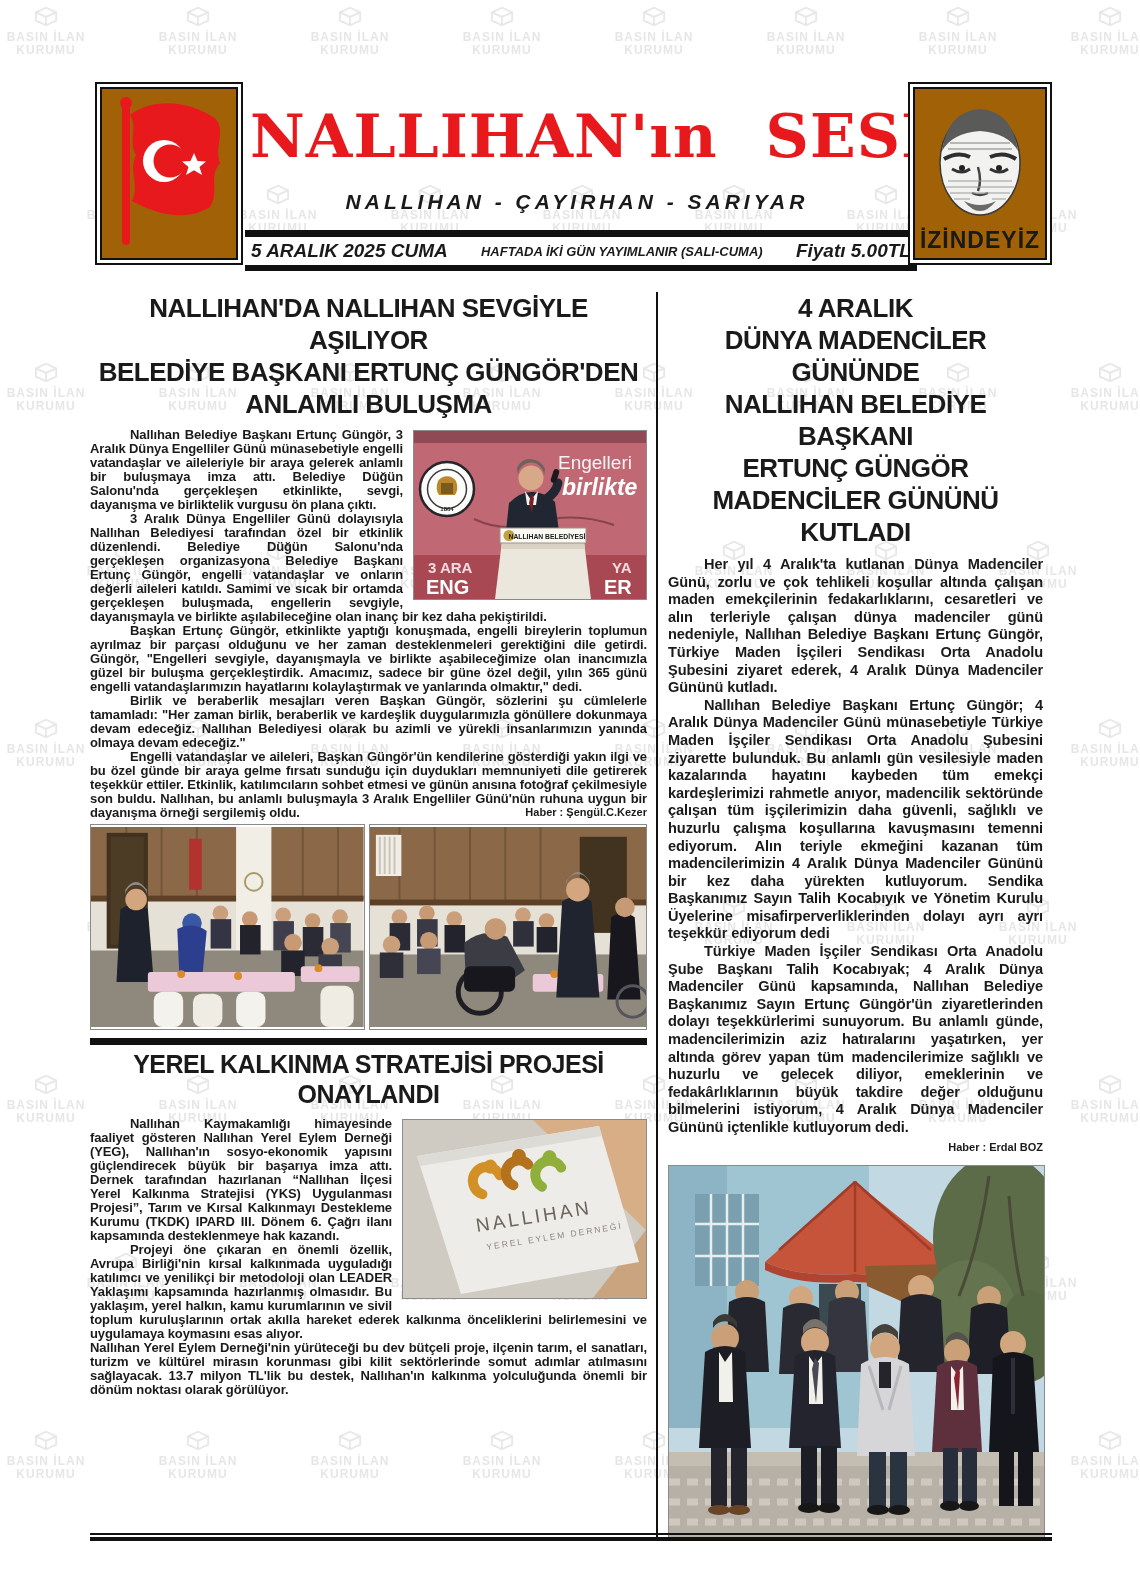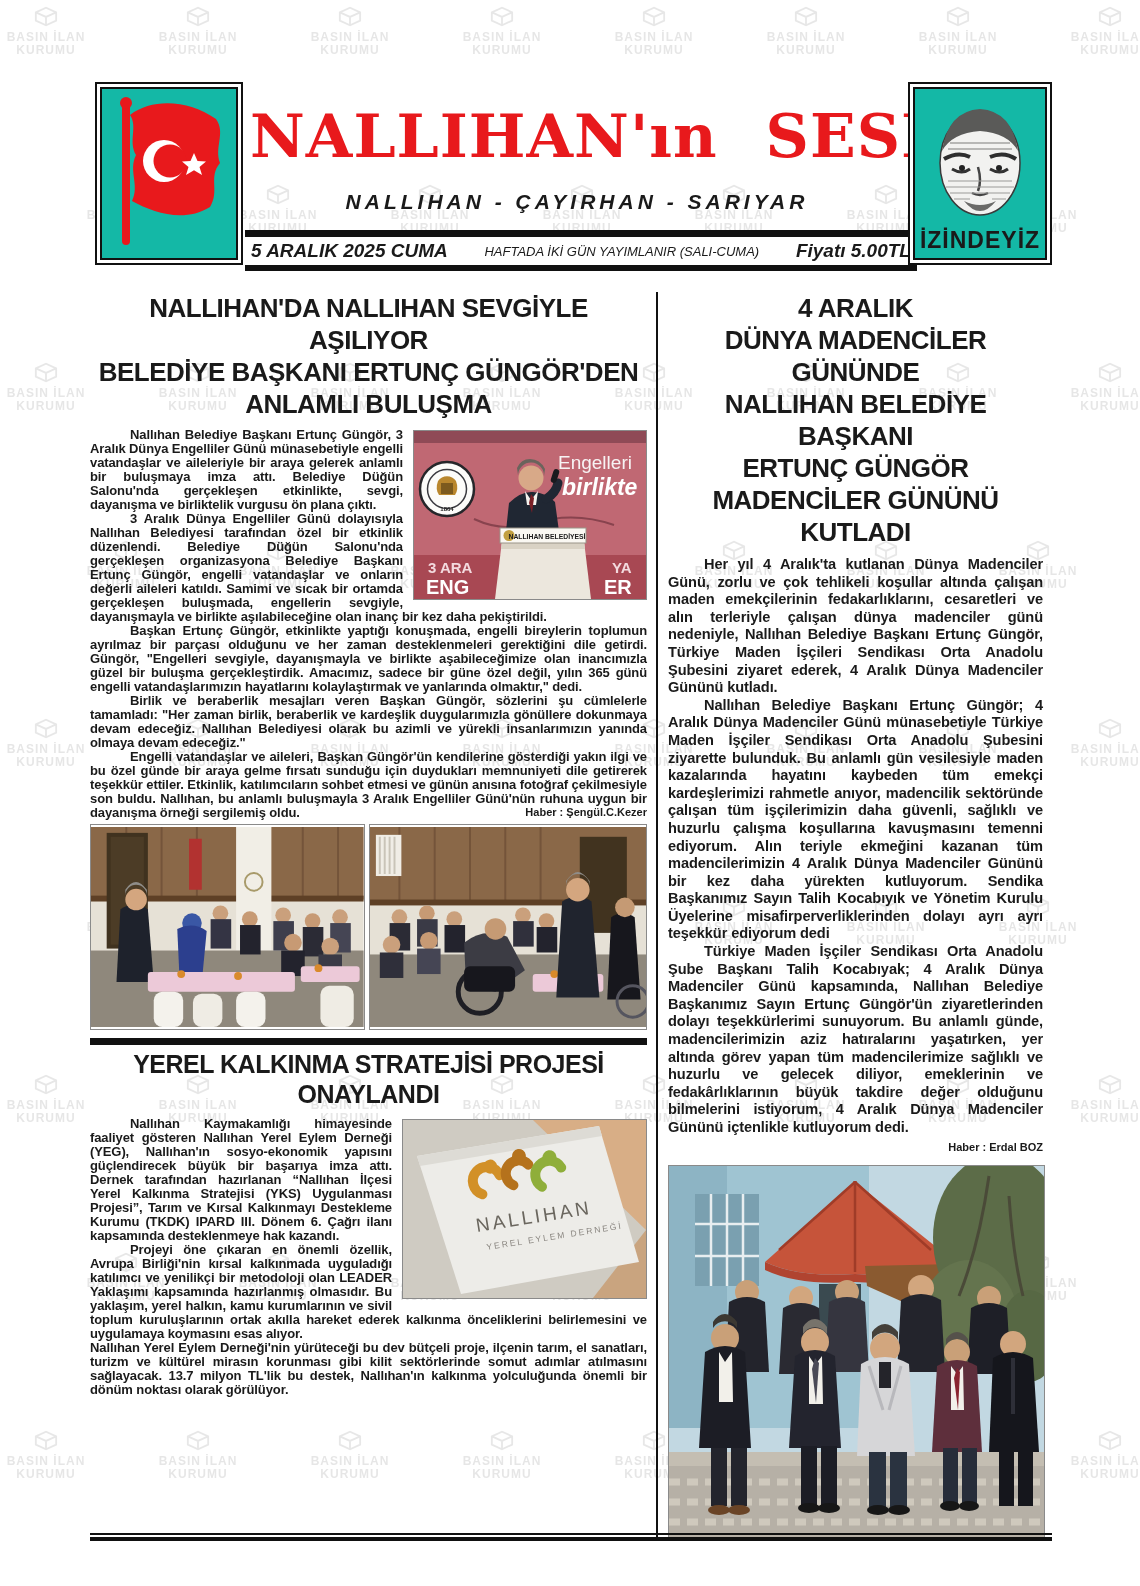--- a/index.html
+++ b/index.html
@@ -8,31 +8,31 @@
   
   #wm{position:absolute;inset:0;z-index:0;}
   .wm-item{position:absolute;width:120px;text-align:center;color:#d6d6d6;
            font:700 12px "Liberation Sans",sans-serif;letter-spacing:1px;line-height:13px;opacity:.6;}
   .content{position:relative;z-index:1;}
   
   .flag-box,.ataturk-box{position:absolute;top:82px;border:2px solid #111;background:#fff;padding:3px;box-sizing:border-box;}
   .flag-box{left:95px;width:148px;height:183px;}
   .ataturk-box{right:88px;width:144px;height:183px;}
   .inner-frame{border:2px solid #111;width:100%;height:100%;box-sizing:border-box;
-               display:flex;flex-direction:column;align-items:center;justify-content:flex-start;background:#14b8a6;}
+               display:flex;flex-direction:column;align-items:center;justify-content:flex-start;background:#a16207;}
   .motto{font-weight:700;font-size:23px;letter-spacing:1px;margin-top:-2px;}
   .mast-center{position:absolute;left:250px;top:88px;width:654px;text-align:center;}
   .paper-title{color:#e8191c;font-family:"DejaVu Serif",serif;font-weight:700;
                font-size:60px;line-height:96px;letter-spacing:1px;word-spacing:26px;white-space:nowrap;}
   .paper-subtitle{font-weight:700;font-style:italic;font-size:21px;letter-spacing:4px;margin-top:6px;}
   .datebar{position:absolute;left:245px;top:230px;width:660px;height:28px;
            border-top:7px solid #111;border-bottom:6px solid #111;
            display:flex;align-items:center;justify-content:space-between;padding:0 6px;box-sizing:content-box;}
   .datebar .d1{font-weight:700;font-style:italic;font-size:19px;}
-  .datebar .d2{font-weight:400;font-style:italic;font-size:13px;}
+  .datebar .d2{font-weight:700;font-style:italic;font-size:13px;}
   .datebar .d3{font-weight:700;font-style:italic;font-size:19px;}
   
   .main{position:absolute;left:90px;top:292px;width:962px;height:1245px;overflow:hidden;display:flex;}
   .col-left{width:566px;padding-right:9px;box-sizing:border-box;}
   .col-right{width:387px;padding-left:10px;border-left:2px solid #111;box-sizing:border-box;}
   h1.headline,h2.headline{margin:0 0 8px 0;text-align:center;font-weight:800;
       font-size:26px;line-height:32px;letter-spacing:-0.5px;}
   h2.headline{font-size:25px;line-height:30px;margin:4px 0 8px 0;}
   .headline span{display:block;}
   .body-left p{margin:0;text-align:justify;text-indent:40px;font-weight:700;

